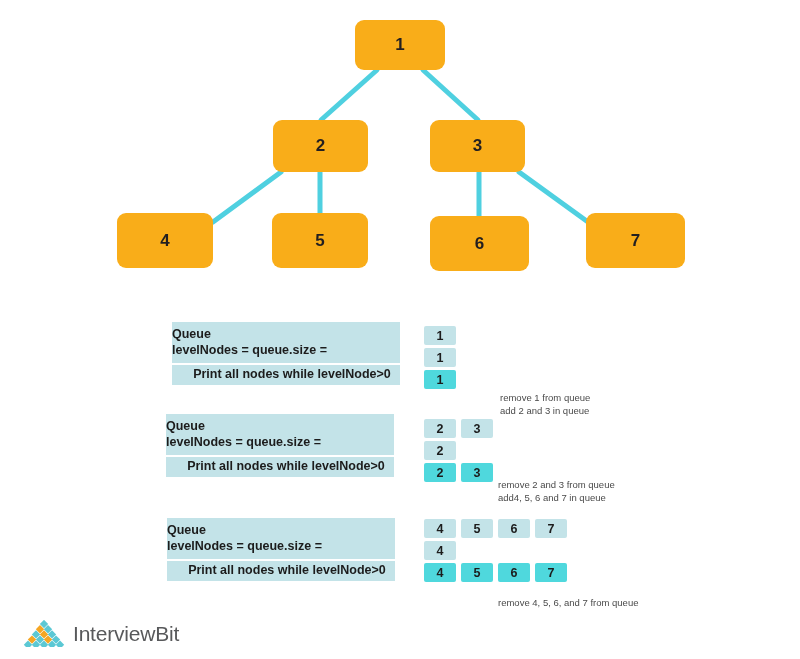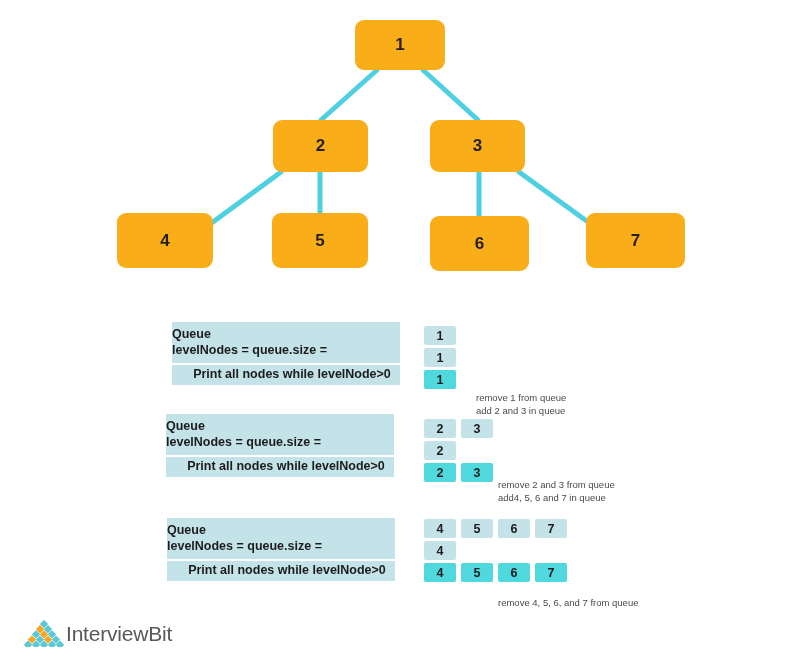--- a/index.html
+++ b/index.html
@@ -94,21 +94,21 @@
     white-space: pre-line;
   }
 
   
   #footer-logo {
     position: absolute;
     left: 22px;
     bottom: 12px;
     display: flex;
     align-items: center;
-    gap: 0;
+    gap: 7px;
   }
   #logo-mark { width: 44px; height: 27px; }
   #logo-text {
     font-size: 21px;
     color: #58595b;
     letter-spacing: -0.2px;
   }
   #logo-text .bold { font-weight: normal; }
 </style>
 </head>
@@ -146,21 +146,21 @@
       <div class="cell-row">
         <div class="cell light">1</div>
       </div>
       <div class="cell-row">
         <div class="cell light">1</div>
       </div>
       <div class="cell-row">
         <div class="cell bright">1</div>
       </div>
     </div>
-    <div class="note" style="left: 476px; top: 391px;">remove 1 from queue
+    <div class="note" style="left: 500px; top: 391px;">remove 1 from queue
 add 2 and 3 in queue</div>
     <div class="step" style="left: 166px; top: 414px; width: 228px;">
       <div class="queue-label-box">
         <div>Queue</div>
         <div>levelNodes = queue.size =</div>
       </div>
       <div class="queue-print-box">Print all nodes while levelNode&gt;0</div>
     </div>
     <div class="cells-col" style="left: 424px; top: 419px;">
       <div class="cell-row">

